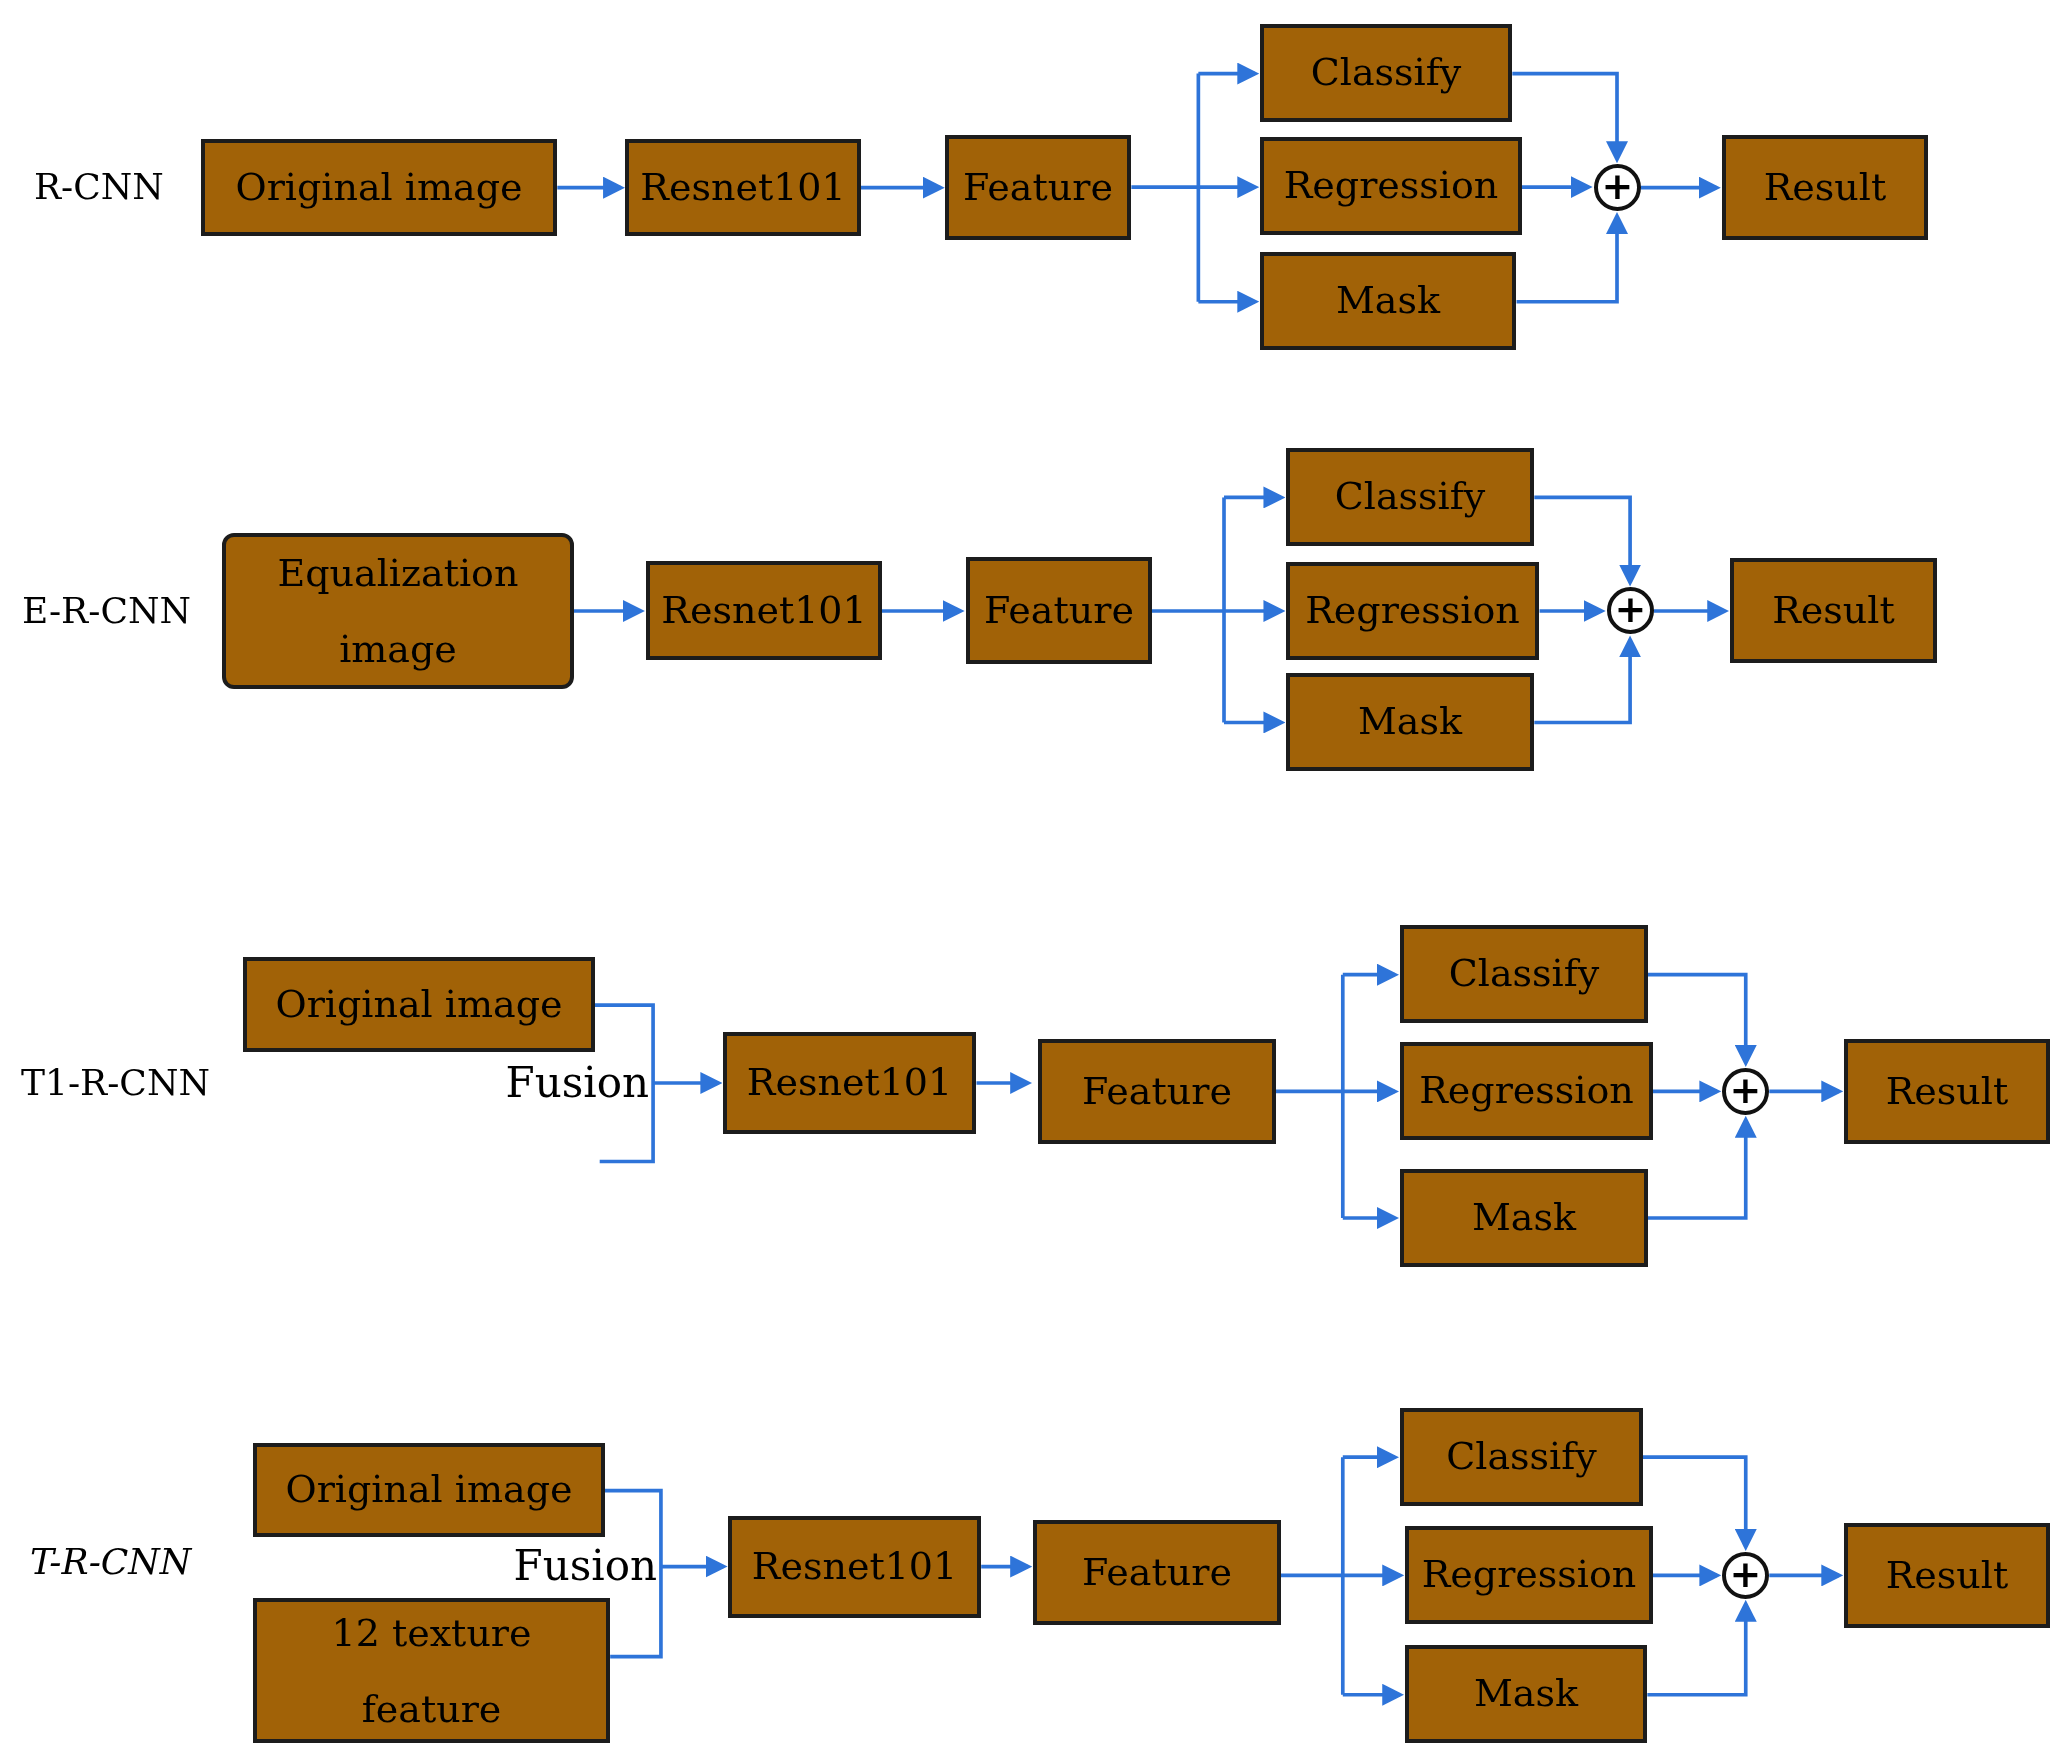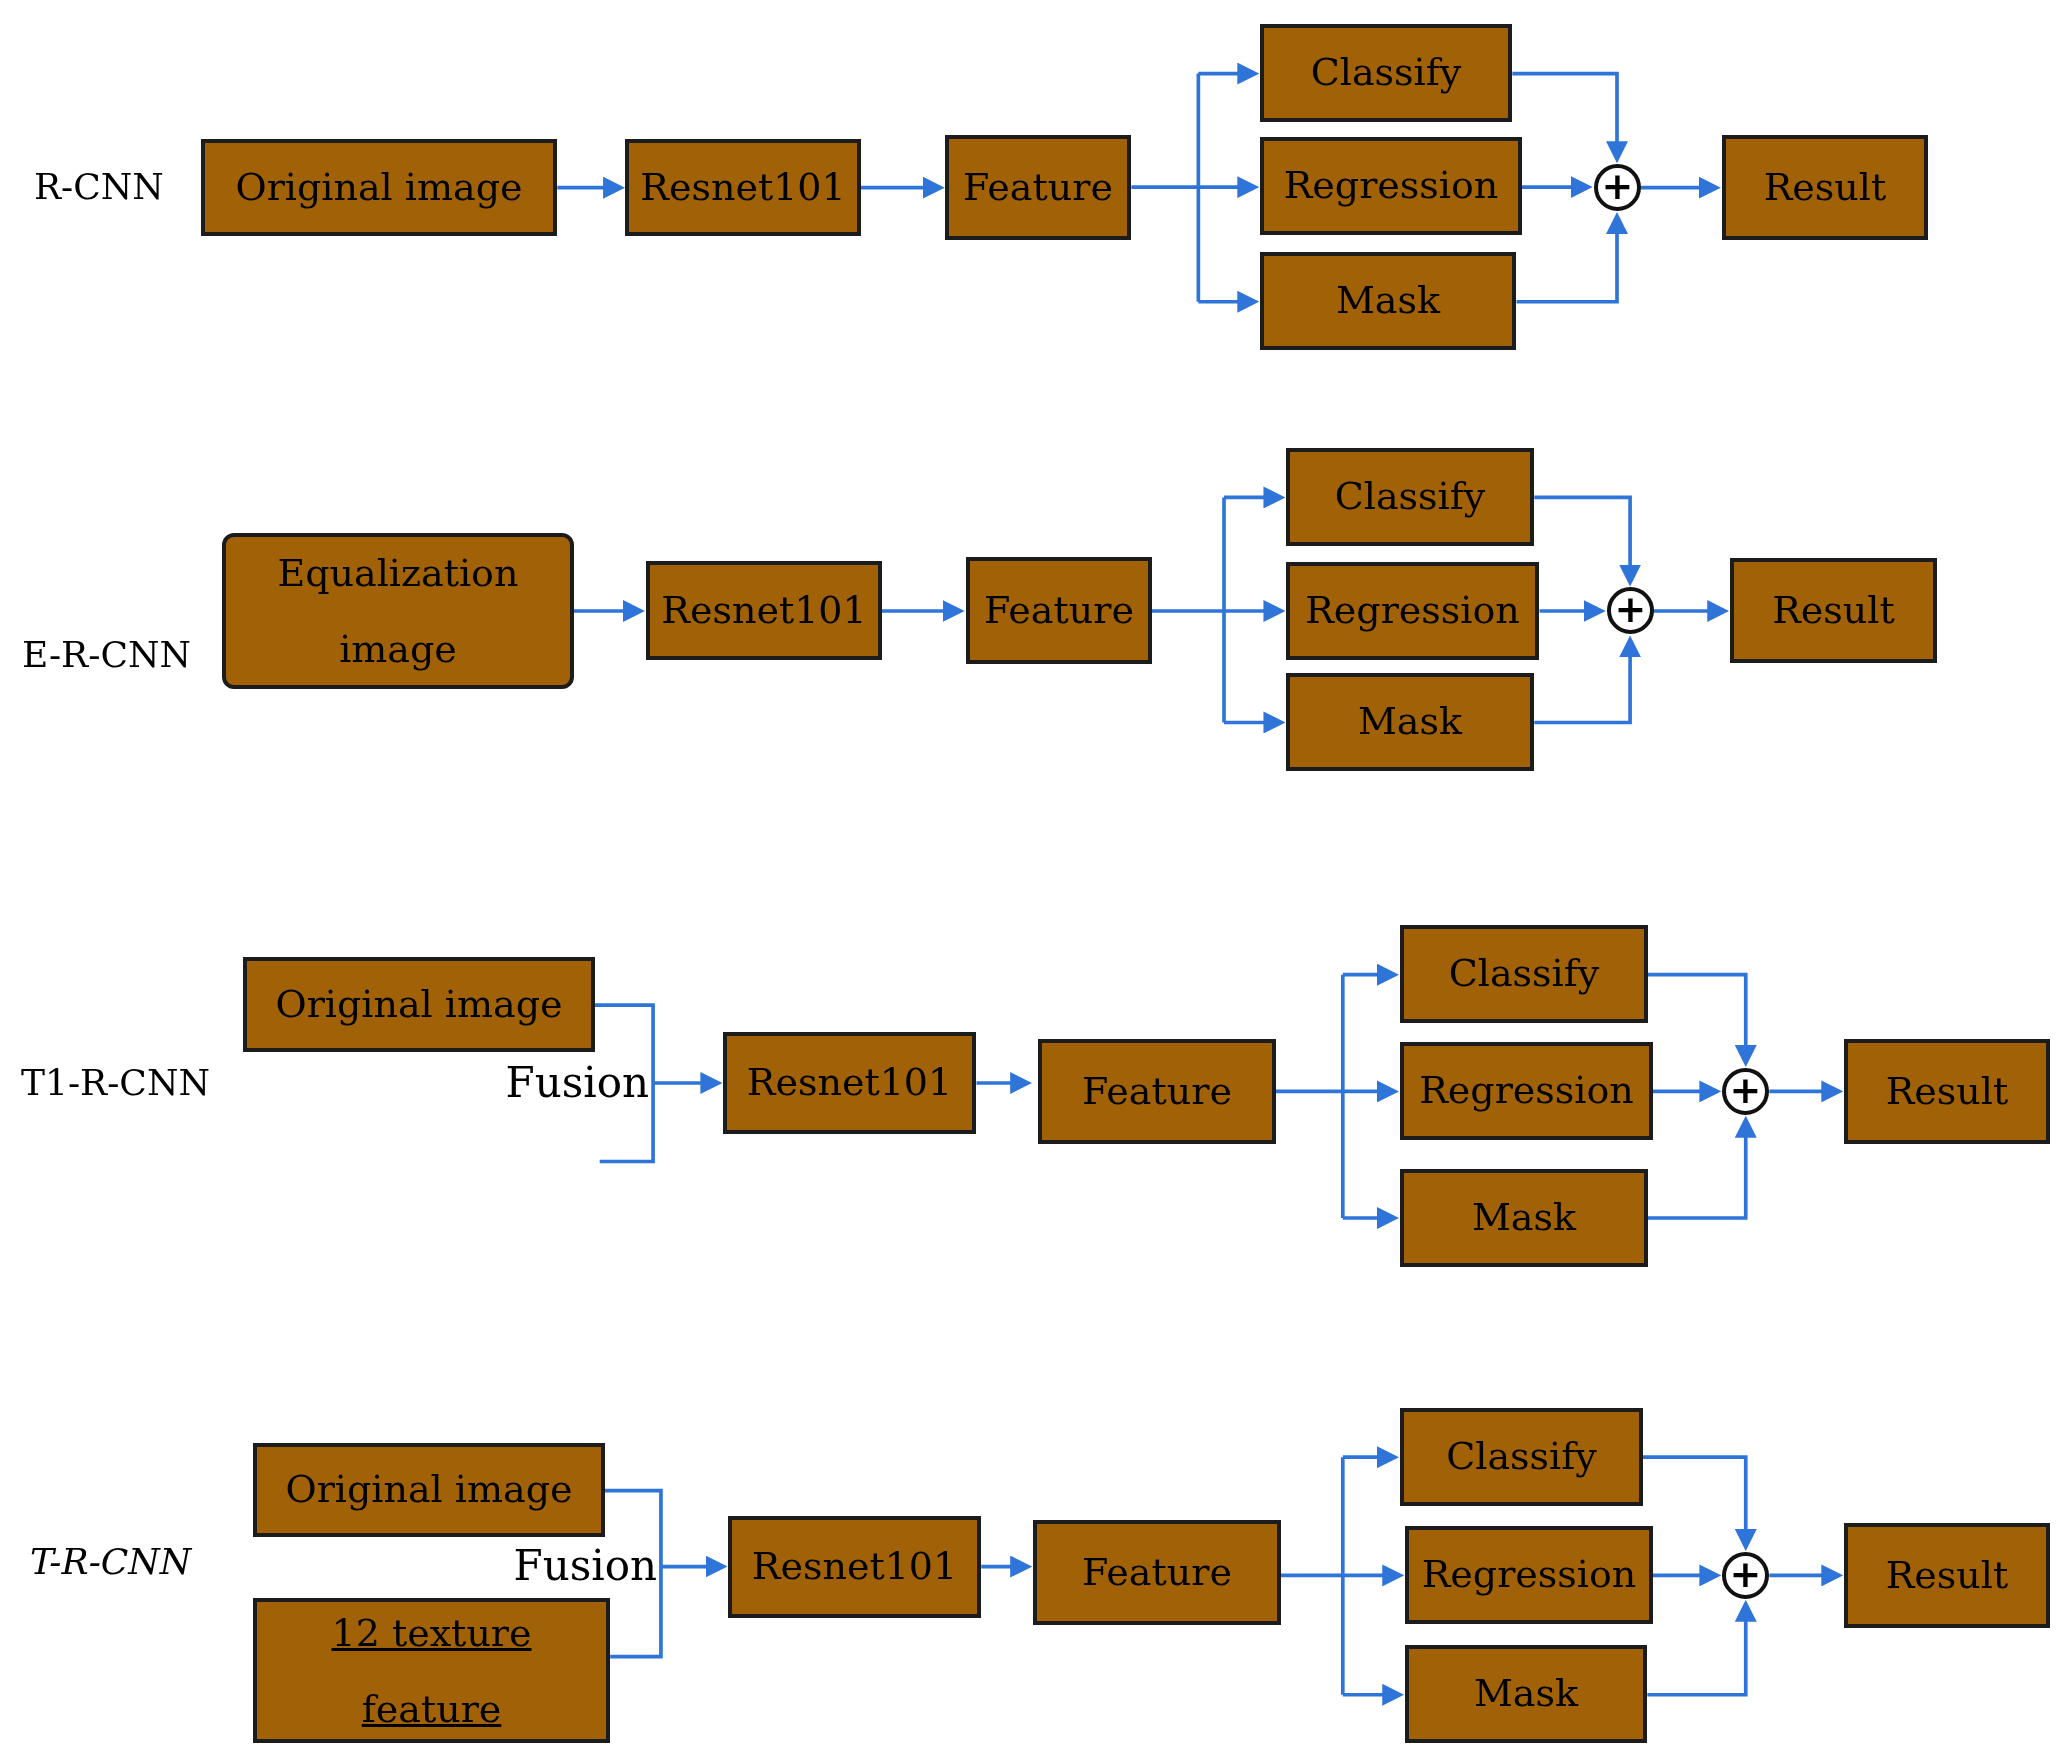--- a/index.html
+++ b/index.html
@@ -108,21 +108,21 @@
   <div class="rowlabel" style="left:34px;top:165px;">R-CNN</div>
   <div class="box" style="left:201px;top:139px;width:356px;height:97px;">Original image</div>
   <div class="box" style="left:625px;top:139px;width:236px;height:97px;">Resnet101</div>
   <div class="box" style="left:945px;top:135px;width:186px;height:105px;">Feature</div>
   <div class="box" style="left:1260px;top:24px;width:252px;height:98px;">Classify</div>
   <div class="box" style="left:1260px;top:137px;width:262px;height:98px;">Regression</div>
   <div class="box" style="left:1260px;top:252px;width:256px;height:98px;">Mask</div>
   <div class="sum" style="left:1594px;top:164px;">+</div>
   <div class="box" style="left:1722px;top:135px;width:206px;height:105px;">Result</div>
 
-  <div class="rowlabel" style="left:22px;top:589px;margin-top:44px;">E-R-CNN</div>
+  <div class="rowlabel" style="left:22px;top:589px;">E-R-CNN</div>
   <div class="box tall" style="left:222px;top:533px;width:352px;height:156px;padding:0 31px;border-radius:12px;">Equalization image</div>
   <div class="box" style="left:646px;top:561px;width:236px;height:99px;">Resnet101</div>
   <div class="box" style="left:966px;top:557px;width:186px;height:107px;">Feature</div>
   <div class="box" style="left:1286px;top:448px;width:248px;height:98px;">Classify</div>
   <div class="box" style="left:1286px;top:562px;width:253px;height:98px;">Regression</div>
   <div class="box" style="left:1286px;top:673px;width:248px;height:98px;">Mask</div>
   <div class="sum" style="left:1607px;top:587px;">+</div>
   <div class="box" style="left:1730px;top:558px;width:207px;height:105px;">Result</div>
 
   <div class="rowlabel" style="left:21px;top:1061px;">T1-R-CNN</div>
@@ -131,21 +131,21 @@
   <div class="box" style="left:723px;top:1032px;width:253px;height:102px;">Resnet101</div>
   <div class="box" style="left:1038px;top:1039px;width:238px;height:105px;">Feature</div>
   <div class="box" style="left:1400px;top:925px;width:248px;height:98px;">Classify</div>
   <div class="box" style="left:1400px;top:1042px;width:253px;height:98px;">Regression</div>
   <div class="box" style="left:1400px;top:1169px;width:248px;height:98px;">Mask</div>
   <div class="sum" style="left:1722px;top:1068px;">+</div>
   <div class="box" style="left:1844px;top:1039px;width:206px;height:105px;">Result</div>
 
   <div class="rowlabel" style="left:30px;top:1540px;font-style:italic;">T-R-CNN</div>
   <div class="box" style="left:253px;top:1443px;width:352px;height:94px;">Original image</div>
-  <div class="box tall" style="left:253px;top:1598px;width:357px;height:145px;padding:10px 47px;text-decoration:underline;">12 texture feature</div>
+  <div class="box tall" style="left:253px;top:1598px;width:357px;height:145px;padding:10px 47px;">12 texture feature</div>
   <div class="fusion" style="left:505px;top:1544px;width:152px;">Fusion</div>
   <div class="box" style="left:728px;top:1516px;width:253px;height:102px;">Resnet101</div>
   <div class="box" style="left:1033px;top:1520px;width:248px;height:105px;">Feature</div>
   <div class="box" style="left:1400px;top:1408px;width:243px;height:98px;">Classify</div>
   <div class="box" style="left:1405px;top:1526px;width:248px;height:98px;">Regression</div>
   <div class="box" style="left:1405px;top:1645px;width:242px;height:98px;">Mask</div>
   <div class="sum" style="left:1722px;top:1552px;">+</div>
   <div class="box" style="left:1844px;top:1523px;width:206px;height:105px;">Result</div>
 
 </div>

